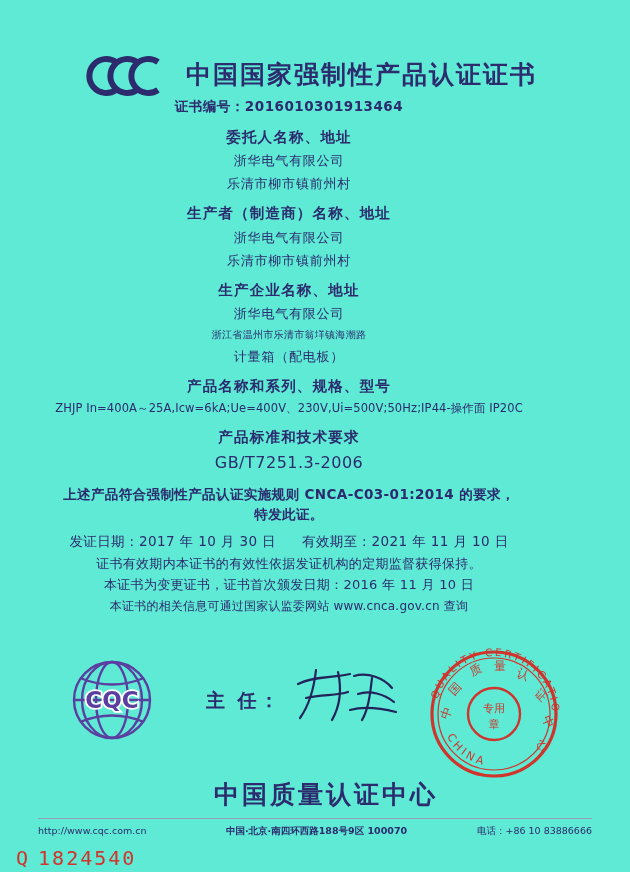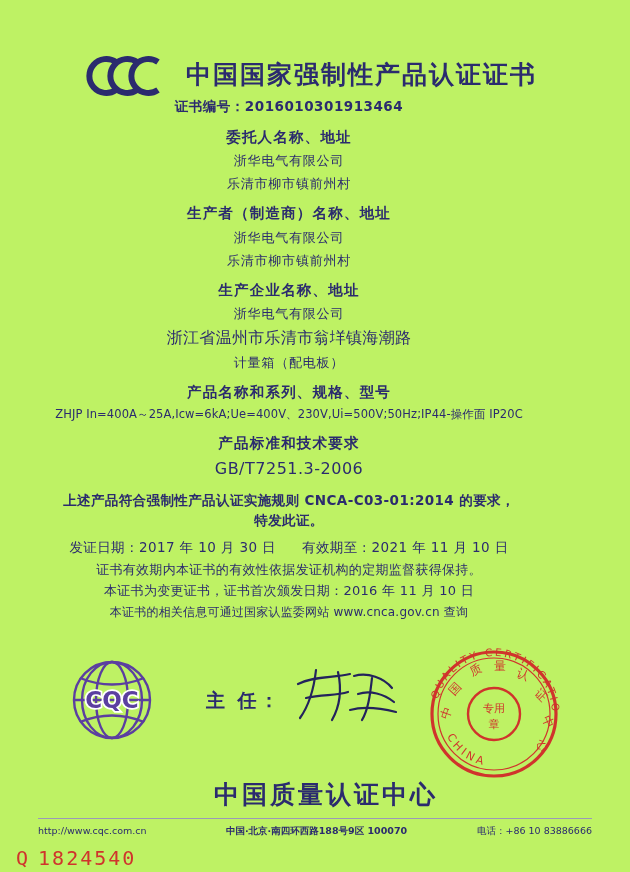--- a/index.html
+++ b/index.html
@@ -12,21 +12,21 @@
     background: #ffffff;
     font-family: "DejaVu Sans", "Liberation Sans", sans-serif;
     color: #2d2d6b;
     overflow: hidden;
     position: relative;
   }
   .page {
     position: relative;
     width: 630px;
     height: 872px;
-    background: #bef264;
+    background: #5eead4;
   }
 
   
   .header {
     position: absolute;
     top: 28px;
     left: 0;
     width: 630px;
     height: 62px;
   }
@@ -74,21 +74,21 @@
     font-weight: bold;
     letter-spacing: 1.2px;
     margin-top: 16px;
   }
   .section-val {
     font-size: 13px;
     margin-top: 10px;
     letter-spacing: 0.8px;
   }
   .section-val.small {
-    font-size: 16px;
+    font-size: 10px;
     letter-spacing: 0.3px;
   }
   .spec-line {
     font-size: 11.5px;
     margin-top: 9px;
     letter-spacing: 0.1px;
   }
   .std-val {
     font-size: 16px;
     margin-top: 10px;

